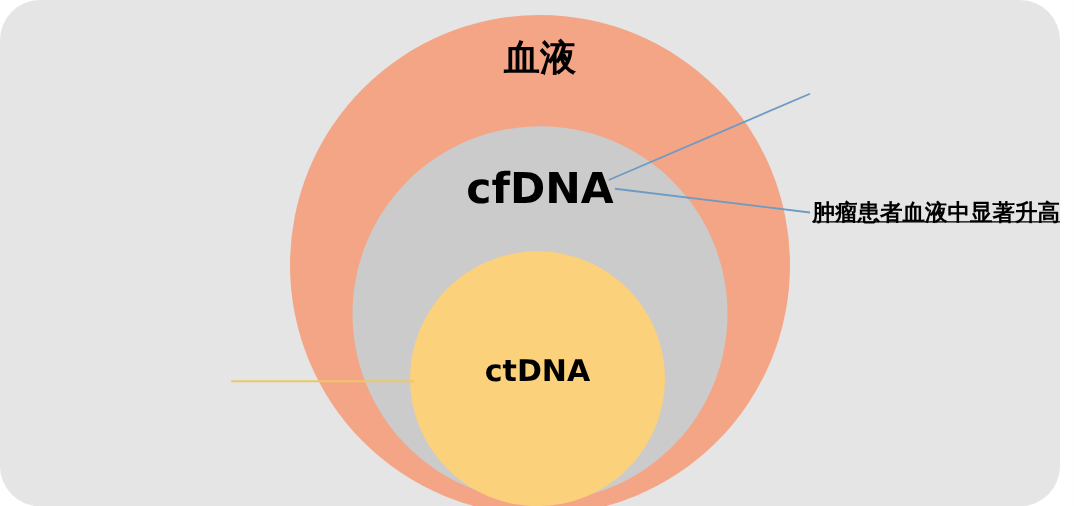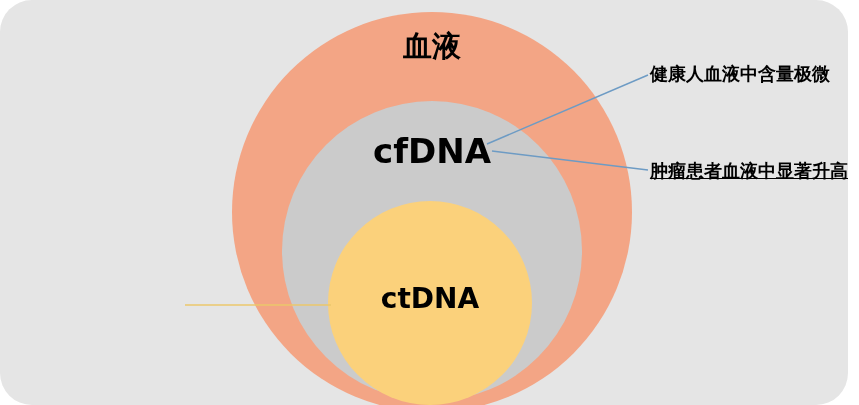--- a/index.html
+++ b/index.html
@@ -26,21 +26,21 @@
     font-weight: bold;
     color: #000000;
     white-space: nowrap;
     line-height: 1.1;
   }
   .label.center {
     transform: translateX(-50%);
   }
   #label-blood   { left: 432px; top: 31px;  font-size: 29px; }
   #label-cfdna   { left: 432px; top: 133px; font-size: 34px; }
-  #label-ctdna   { left: 430px; top: 284px; font-size: 28px; }
+  #label-ctdna   { left: 430px; top: 284px; font-size: 24px; }
   #ann-healthy       { left: 650px; top: 64px;  font-size: 18px; }
   #ann-tumor-patient { left: 650px; top: 161px; font-size: 18px; text-decoration: underline; }
   #ann-tumor-cell    { left: 2px;   top: 296px; font-size: 18px; }
 </style>
 </head>
 <body>
 
 <div class="canvas">
 
   <svg class="layer" width="859" height="405" viewBox="0 0 859 405">
@@ -57,18 +57,17 @@
 
     <line x1="185" y1="305" x2="331" y2="305" stroke-width="1.5" stroke="#EBC76B"></line>
   </svg>
 
   <div class="label center" id="label-blood">血液</div>
 
   <div class="label center" id="label-cfdna">cfDNA</div>
 
   <div class="label center" id="label-ctdna">ctDNA</div>
 
-  <div class="label" id="ann-healthy">健康人血液中含量极微</div>
 
   <div class="label" id="ann-tumor-patient">肿瘤患者血液中显著升高</div>
 
 
 </div>
 
 </body></html>

